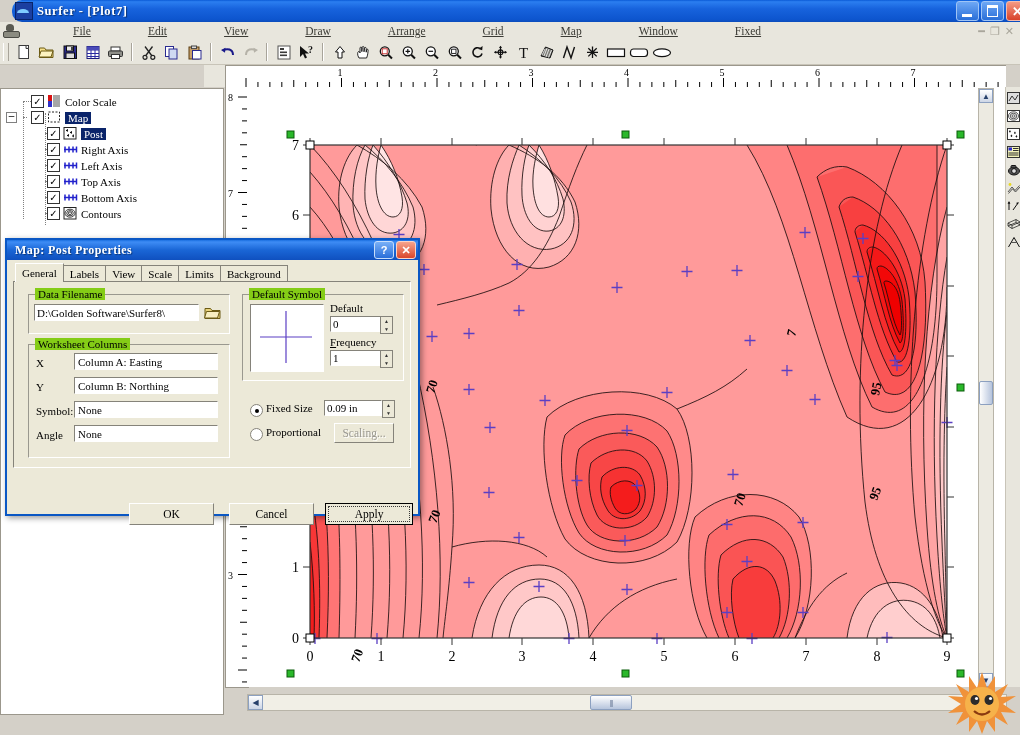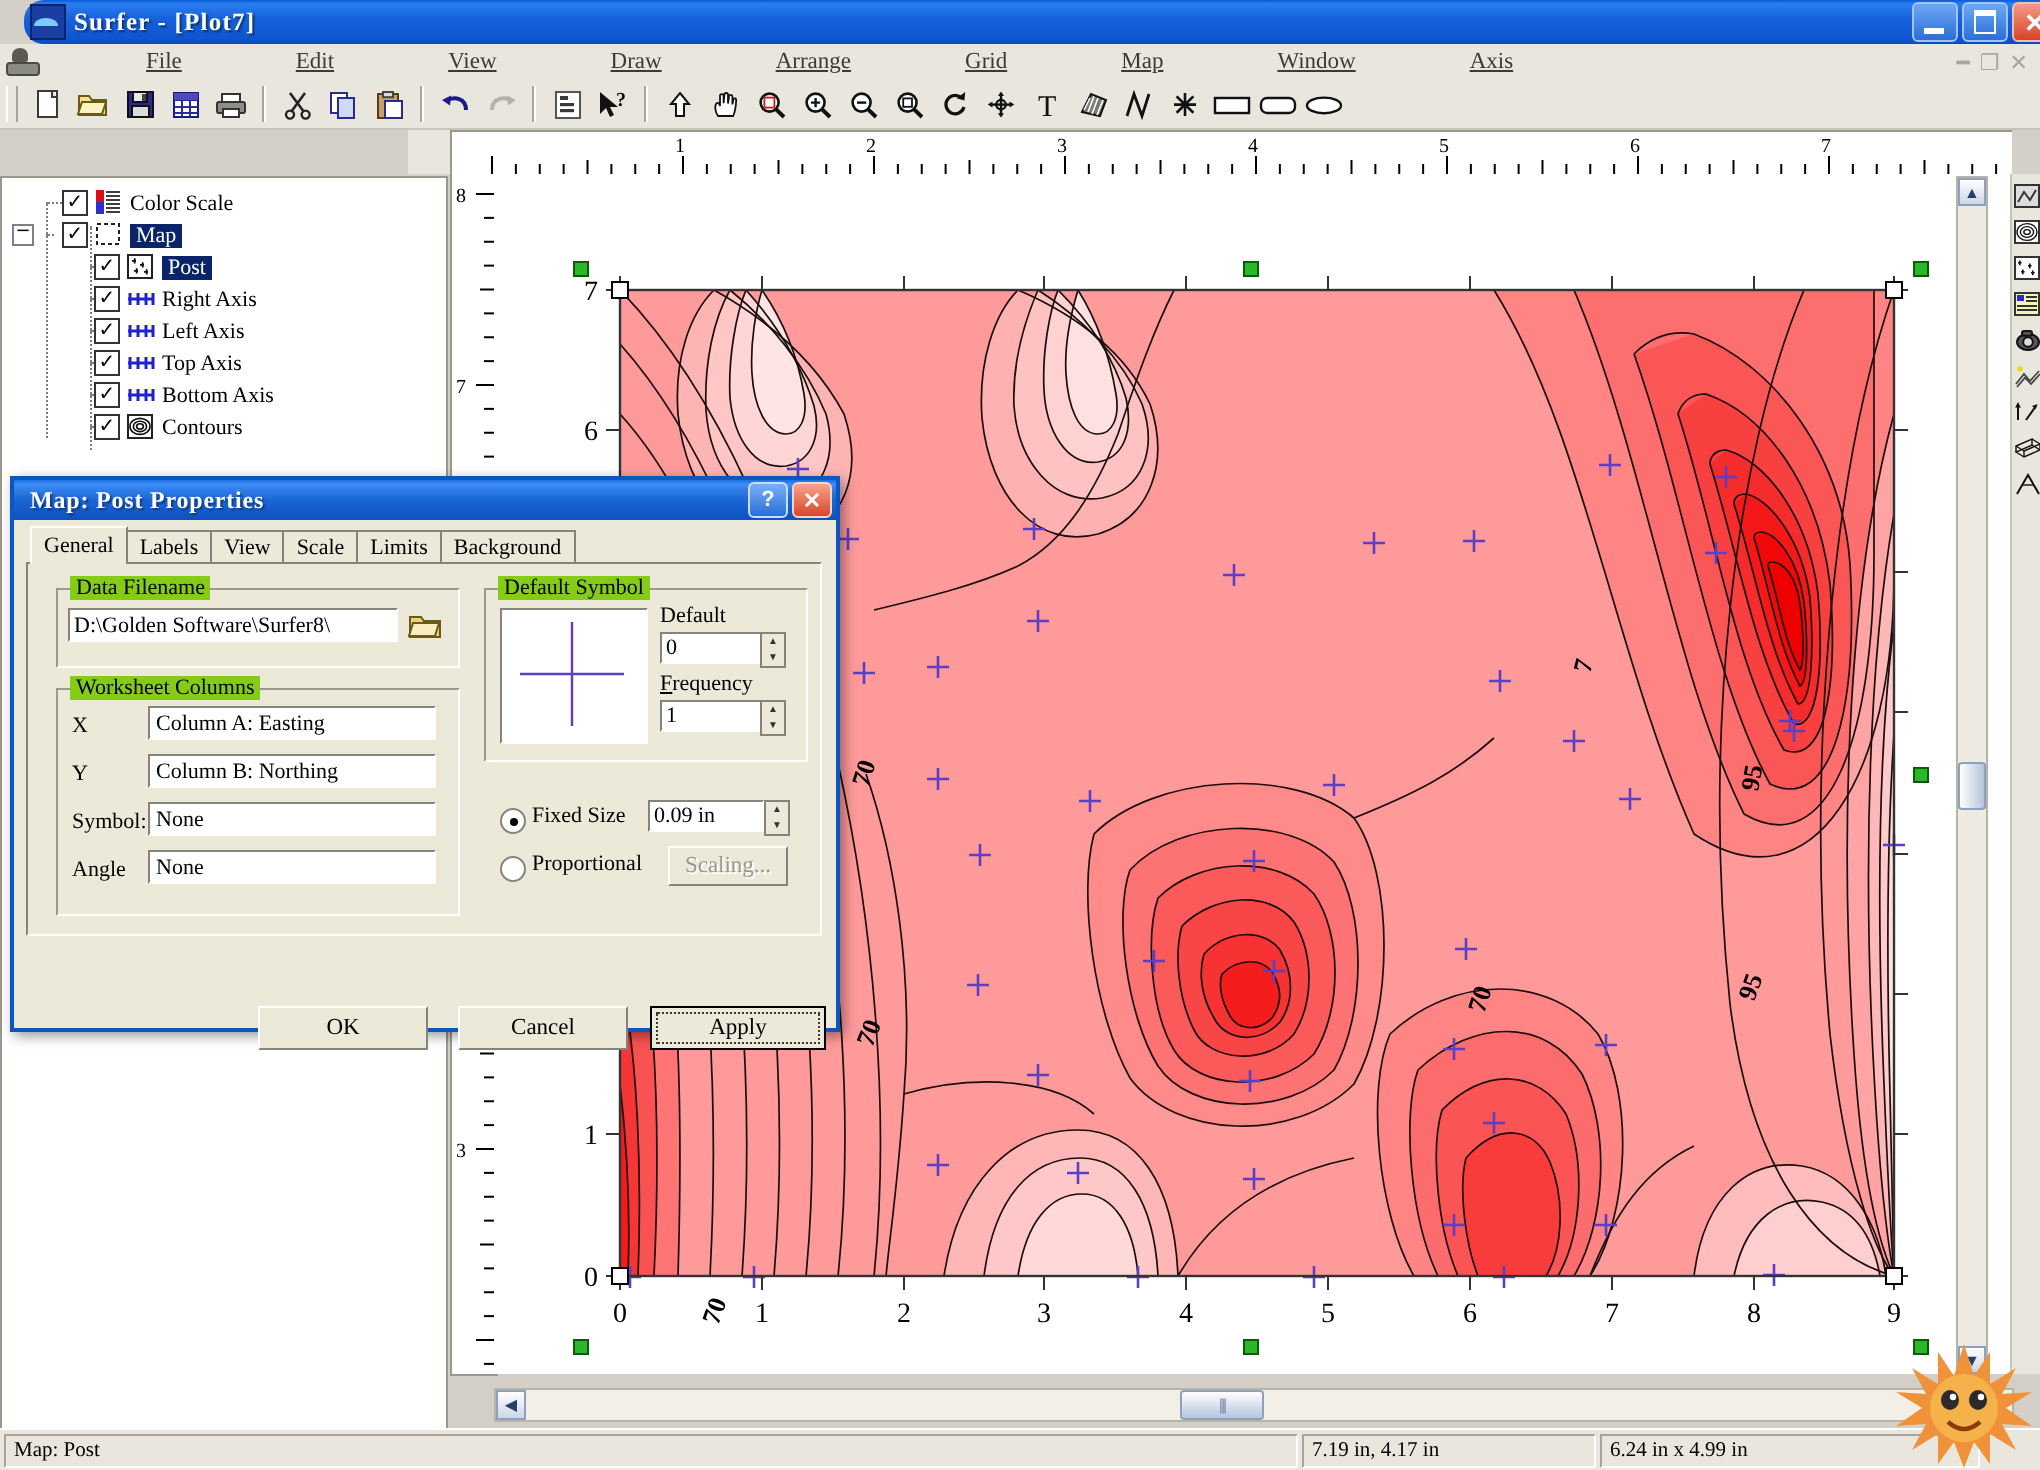--- a/index.html
+++ b/index.html
@@ -244,21 +244,21 @@
   <div class="menubar">
     <div class="menu-appicon"></div>
     <div class="menu-item"><span class="u">File</span></div>
     <div class="menu-item"><span class="u">Edit</span></div>
     <div class="menu-item"><span class="u">View</span></div>
     <div class="menu-item"><span class="u">Draw</span></div>
     <div class="menu-item"><span class="u">Arrange</span></div>
     <div class="menu-item"><span class="u">Grid</span></div>
     <div class="menu-item"><span class="u">Map</span></div>
     <div class="menu-item"><span class="u">Window</span></div>
-    <div class="menu-item"><span class="u">Axis</span></div>
+    <div class="menu-item"><span class="u">Fixed</span></div>
     <div class="mdi-btns">
       <span>━</span>
       <span>❐</span>
       <span>✕</span>
     </div>
   </div>
 
   <div class="toolbar">
     <div class="tgrip"></div>
 
@@ -1249,25 +1249,20 @@
 
       <div class="dbtn" style="left:122px;top:243px;width:83px;">OK</div>
       <div class="dbtn" style="left:222px;top:243px;width:83px;">Cancel</div>
       <div class="dbtn default" style="left:318px;top:243px;width:86px;">
         <span class="inner">Apply</span>
       </div>
     </div>
   </div>
 
   <div class="stat"></div>
-  <div class="statusbar">
-    <div class="sb-cell" style="flex:1;margin-left:2px;">Map: Post</div>
-    <div class="sb-cell" style="width:137px;">7.19 in, 4.17 in</div>
-    <div class="sb-cell" style="width:180px;margin-right:30px;">6.24 in x 4.99 in</div>
-  </div>
 
   <div style="position:absolute;left:946px;top:666px;width:72px;height:68px;pointer-events:none;">
     <svg width="72" height="68" viewBox="0 0 72 68">
       <g fill="#f0923a">
         <path d="M36 6 L41 22 L49 10 L49 26 L62 18 L55 31 L70 30 L57 38 L70 47 L55 46 L62 59 L49 51 L49 66 L41 55 L36 68 L31 55 L23 66 L23 51 L10 59 L17 46 L2 47 L15 38 L2 30 L17 31 L10 18 L23 26 L23 10 L31 22 Z"></path>
       </g>
       <circle cx="36" cy="38" r="17" fill="#f6b24a"></circle>
       <g fill="#2b2b2b">
         <ellipse cx="29" cy="34" rx="4.5" ry="5"></ellipse>
         <ellipse cx="43" cy="34" rx="4.5" ry="5"></ellipse>

